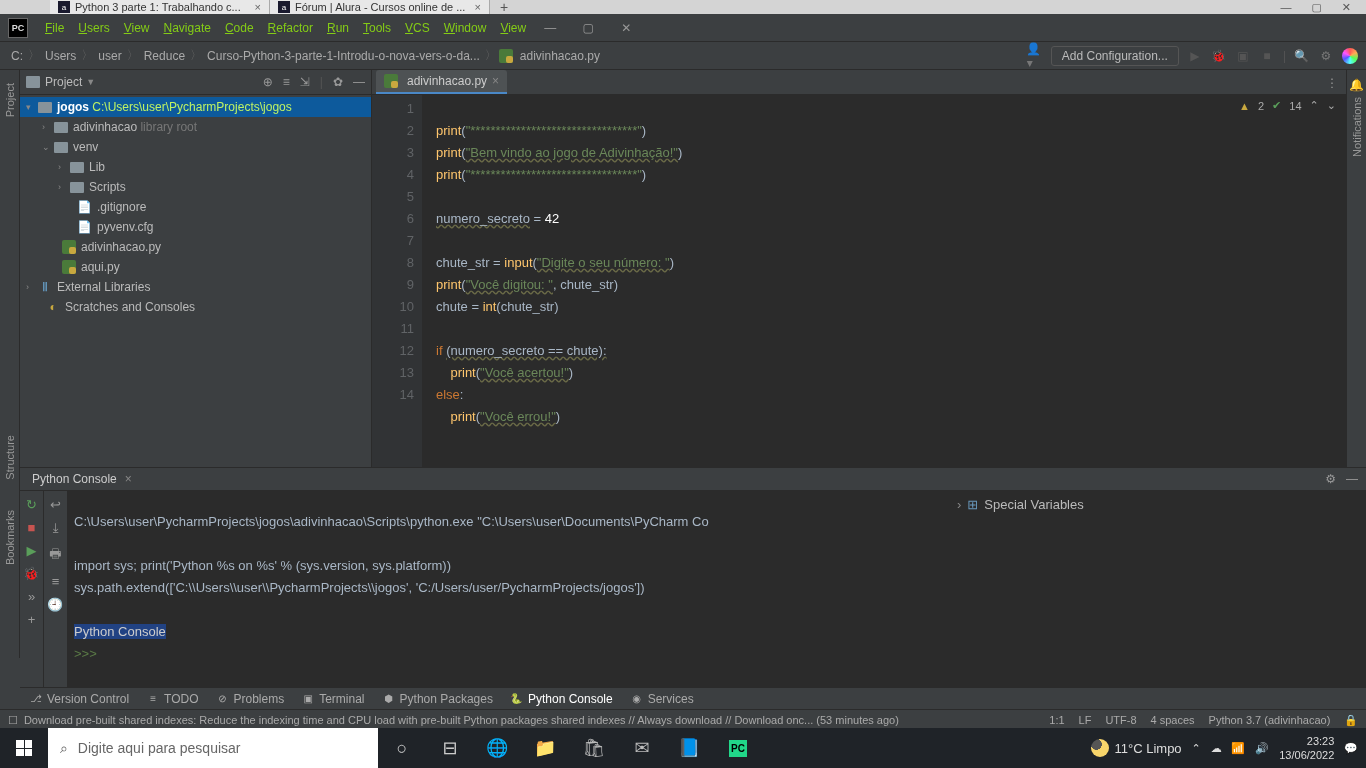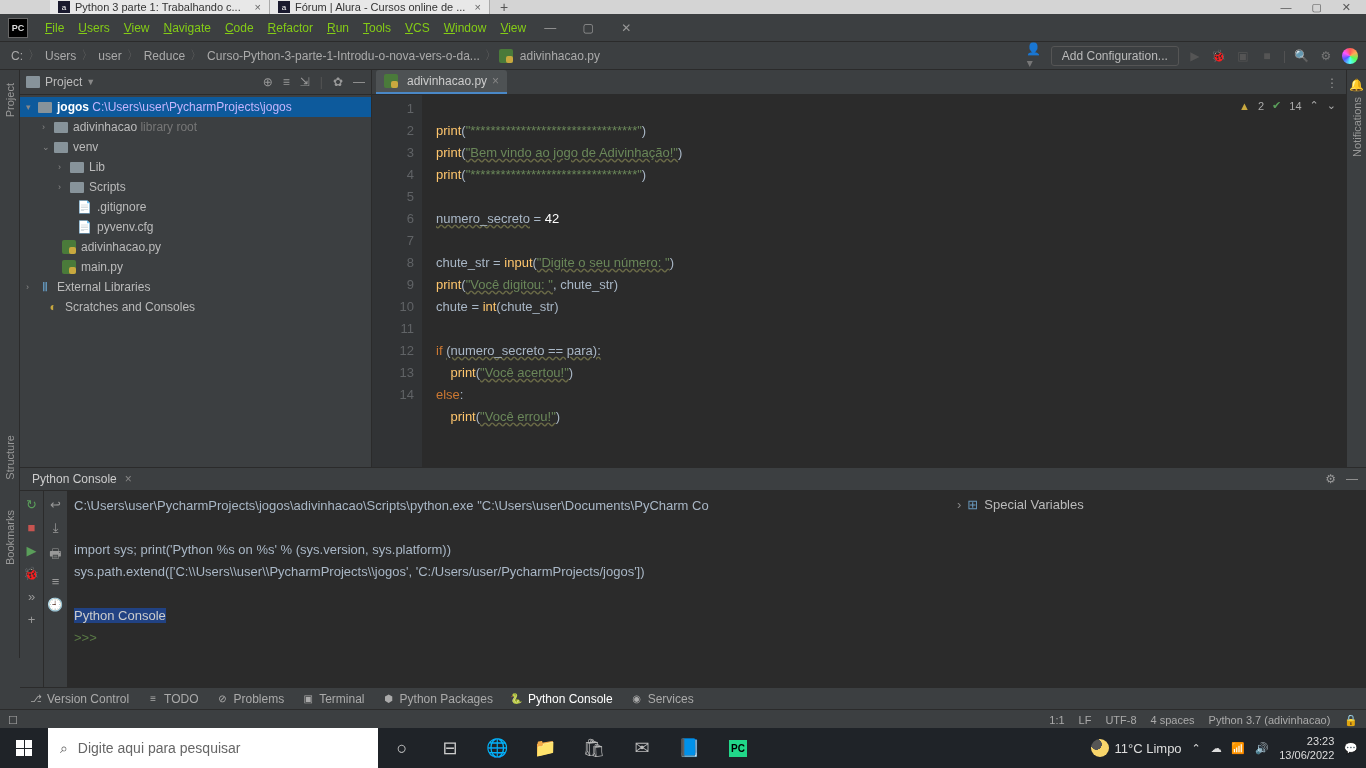--- a/index.html
+++ b/index.html
@@ -70,21 +70,21 @@
 .editor-status { position: absolute; top: 4px; right: 10px; display: flex; gap: 8px; color: #aaa; font-size: 11px; align-items:center;}
 .warn-tri { color:#c8a83f; }
 .check { color:#5a9e5a; }
 
 
 .console-header { height: 24px; background: #3c3f41; border-top: 1px solid #2b2b2b; border-bottom: 1px solid #2b2b2b; display: flex; align-items: center; padding: 0 8px; }
 .console-tab { color: #ccc; padding: 0 4px; }
 .console-body { height: 196px; display: flex; background: #2b2b2b; font-family: Consolas, monospace; font-size: 13px; }
 .console-left-tools { width: 24px; background: #3c3f41; display: flex; flex-direction: column; align-items: center; gap: 8px; padding-top: 6px; border-right:1px solid #2b2b2b;}
 .console-left-tools2 { width: 24px; background: #3c3f41; display: flex; flex-direction: column; align-items: center; gap: 8px; padding-top: 6px; border-right:1px solid #2b2b2b;}
-.console-out { flex: 1; padding: 4px 6px; color: #a9b7c6; white-space: pre; overflow:hidden; line-height:22px; }
+.console-out { flex: 1; padding: 20px 6px; color: #a9b7c6; white-space: pre; overflow:hidden; line-height:22px; }
 .console-vars { width: 420px; border-left: 1px solid #2b2b2b; padding: 6px 10px; display:flex; align-items:flex-start; gap:6px;}
 .prompt-hl { background:#214283; color:#ccc; }
 
 
 .bottom-tools { height: 22px; background: #3c3f41; border-top: 1px solid #2b2b2b; display: flex; align-items: center; padding: 0 10px; gap: 18px; }
 .btool { display: flex; align-items: center; gap: 5px; color: #aaa; }
 .btool.active { color: #fff; }
 .btool-ico { width:12px; height:12px; display:inline-flex; align-items:center; justify-content:center; font-size:10px;}
 
 
@@ -192,21 +192,21 @@
         <span style="color:#555">|</span>
         <span>✿</span>
         <span>—</span>
       </div>
     </div>
     <div class="tree">
       <div class="tree-item selected" style="padding-left:6px">
         <span class="chev">▾</span><span class="ico">
             <span class="folder-open"></span>
           </span>
-        <b>jogos</b>&nbsp;<span class="dim" style="color:#c4b5fd">C:\Users\user\PycharmProjects\jogos</span>
+        <b>jogos</b>&nbsp;<span class="dim" style="color:#bef264">C:\Users\user\PycharmProjects\jogos</span>
       </div>
       <div class="tree-item" style="padding-left:22px"><span class="chev">›</span><span class="ico">
             <span class="folder-closed"></span>
           </span><span>adivinhacao</span>&nbsp;<span class="dim">library root</span></div>
       <div class="tree-item" style="padding-left:22px">
           <span class="chev">⌄</span>
           <span class="ico">
             <span class="folder-open"></span>
           </span>
           <span>venv</span>
@@ -236,21 +236,21 @@
           <span>pyvenv.cfg</span>
         </div>
       <div class="tree-item" style="padding-left:30px">
           <span class="chev"></span>
           <span class="file-icon py ico"></span>
           <span>adivinhacao.py</span>
         </div>
       <div class="tree-item" style="padding-left:30px">
           <span class="chev"></span>
           <span class="file-icon py ico"></span>
-          <span>main.py</span>
+          <span>aqui.py</span>
         </div>
       <div class="tree-item" style="padding-left:6px">
           <span class="chev">›</span>
           <span class="ico lib-ico">⫴</span>
           <span>External Libraries</span>
         </div>
       <div class="tree-item" style="padding-left:14px">
           <span class="chev"></span>
           <span class="ico" style="color:#c8a83f">◐</span>
           <span>Scratches and Consoles</span>
@@ -273,21 +273,21 @@
 <span class="fn">print</span><span>(</span><span class="str">"*********************************"</span><span>)</span>
 <span class="fn">print</span><span>(</span><span class="str warn">"Bem vindo ao jogo de Adivinhação!"</span><span>)</span>
 <span class="fn">print</span><span>(</span><span class="str">"*********************************"</span><span>)</span>
 
 <span class="warn">numero_secreto</span><span> = </span><span class="num">42</span>
 
 <span>chute_str = </span><span class="fn">input</span><span>(</span><span class="str warn">"Digite o seu número: "</span><span>)</span>
 <span class="fn">print</span><span>(</span><span class="str warn">"Você digitou: "</span><span>, chute_str)</span>
 <span>chute = </span><span class="fn">int</span><span>(chute_str)</span>
 
-<span class="kw">if </span><span class="warn">(numero_secreto == para):</span>
+<span class="kw">if </span><span class="warn">(numero_secreto == chute):</span>
 <span class="fn">    print</span><span>(</span><span class="str warn">"Você acertou!"</span><span>)</span>
 <span class="kw">else</span>:
 <span class="fn">    print</span><span>(</span><span class="str warn">"Você errou!"</span><span>)</span></div>
       <div class="editor-status">
         <span class="warn-tri">▲</span>
           <span>2</span>
         <span class="check">✔</span>
           <span>14</span>
         <span>⌃</span>
         <span>⌄</span>
@@ -370,20 +370,21 @@
       <span>Python Console</span>
     </div>
   <div class="btool">
       <span class="btool-ico">◉</span>
       <span>Services</span>
     </div>
 </div>
 
 <div class="status-bar">
   <span style="margin-right:6px">☐</span>
+  <span>Download pre-built shared indexes: Reduce the indexing time and CPU load with pre-built Python packages shared indexes // Always download // Download onc... (53 minutes ago)</span>
   <div class="status-right">
     <span>1:1</span>
     <span>LF</span>
     <span>UTF-8</span>
     <span>4 spaces</span>
     <span>Python 3.7 (adivinhacao)</span>
     <span class="lock">🔒</span>
   </div>
 </div>
 

